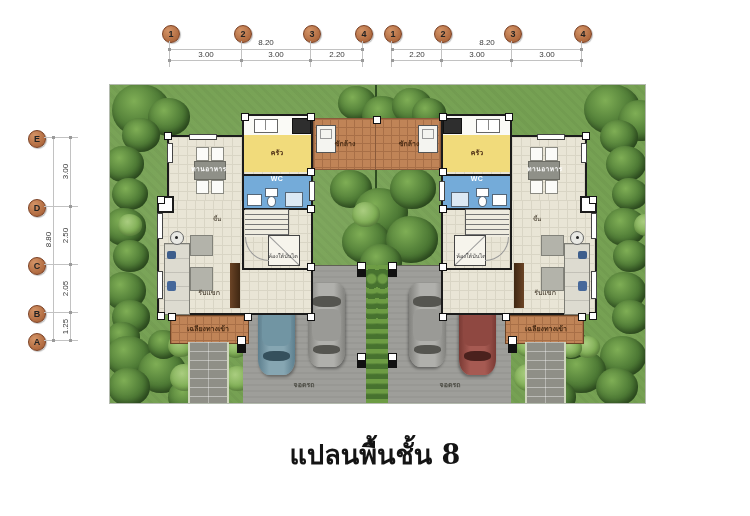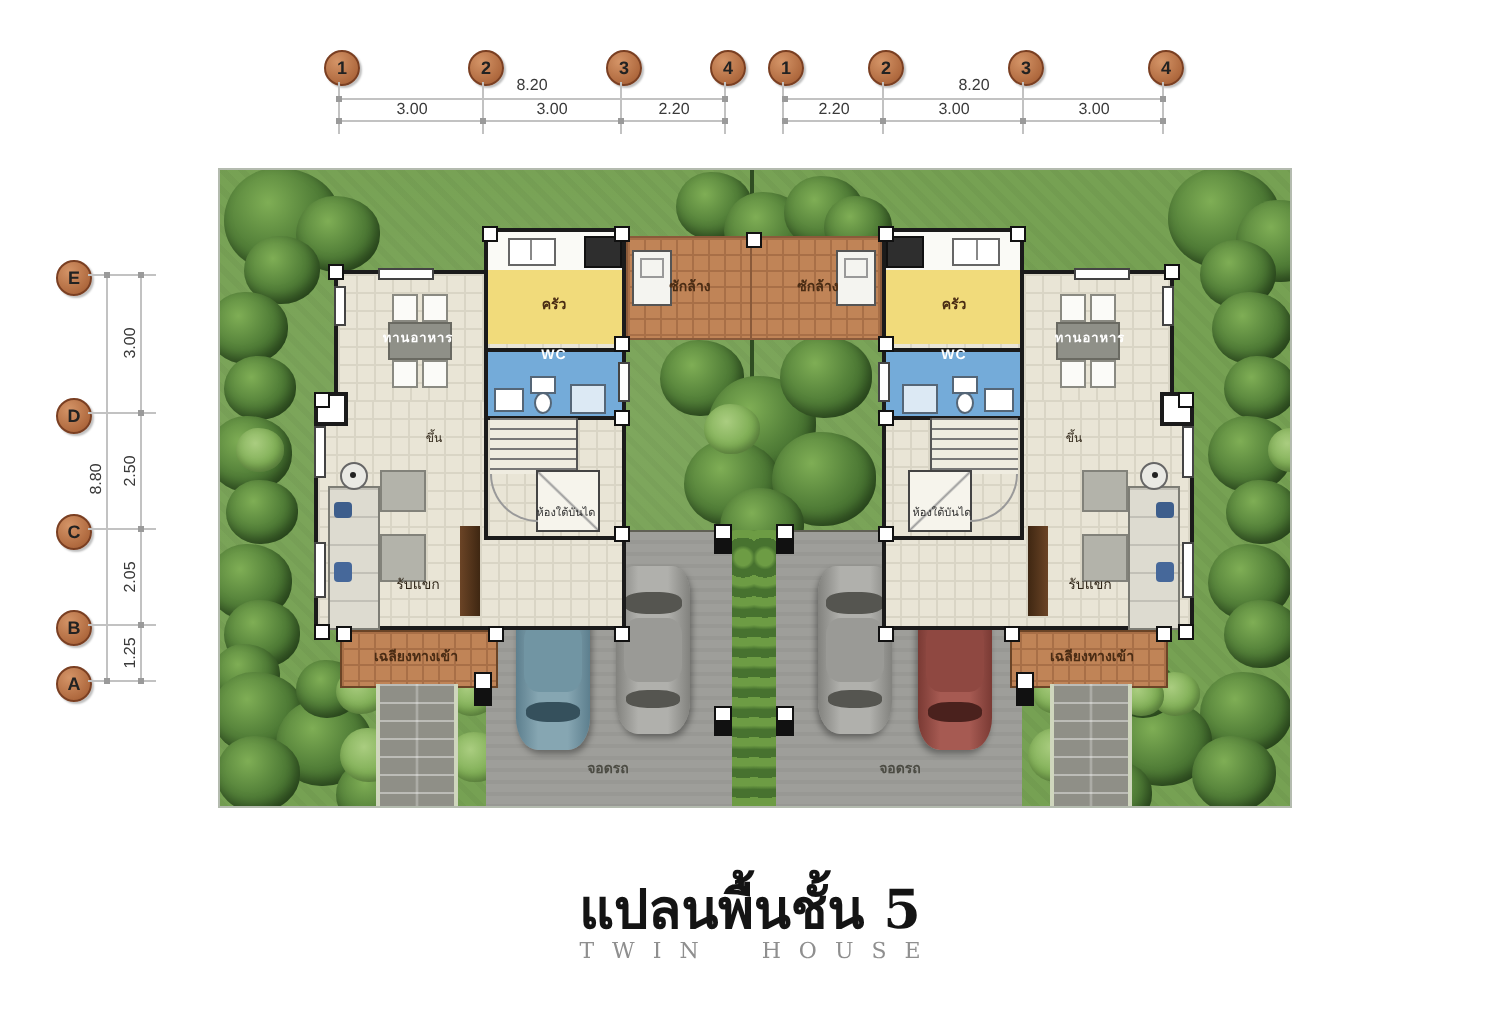--- a/index.html
+++ b/index.html
@@ -381,22 +381,21 @@
     <div class="dline" style="left:44px;top:312px;width:34px;height:1px;"></div>
     <div class="dline" style="left:44px;top:340px;width:34px;height:1px;"></div>
 
     <div class="dtxt vtxt" style="left:28px;top:235px;width:40px;">8.80</div>
     <div class="dtxt vtxt" style="left:48px;top:167px;width:34px;">3.00</div>
     <div class="dtxt vtxt" style="left:48px;top:231px;width:34px;">2.50</div>
     <div class="dtxt vtxt" style="left:48px;top:284px;width:34px;">2.05</div>
     <div class="dtxt vtxt" style="left:48px;top:322px;width:34px;">1.25</div>
   </div>
 
-  <div class="title-thai">แปลนพื้นชั้น 5</div>
-  <div class="title-en">TWIN HOUSE</div>
+  <div class="title-thai">แปลนพื้นชั้น 8</div>
 <div class="dot" style="left: 168px; top: 47.5px;"></div>
     <div class="dot" style="left: 361px; top: 47.5px;"></div>
     <div class="dot" style="left: 168px; top: 58.5px;"></div>
     <div class="dot" style="left: 240px; top: 58.5px;"></div>
     <div class="dot" style="left: 309px; top: 58.5px;"></div>
     <div class="dot" style="left: 361px; top: 58.5px;"></div>
     <div class="dot" style="left: 391px; top: 47.5px;"></div>
     <div class="dot" style="left: 580px; top: 47.5px;"></div>
     <div class="dot" style="left: 391px; top: 58.5px;"></div>
     <div class="dot" style="left: 440px; top: 58.5px;"></div>

